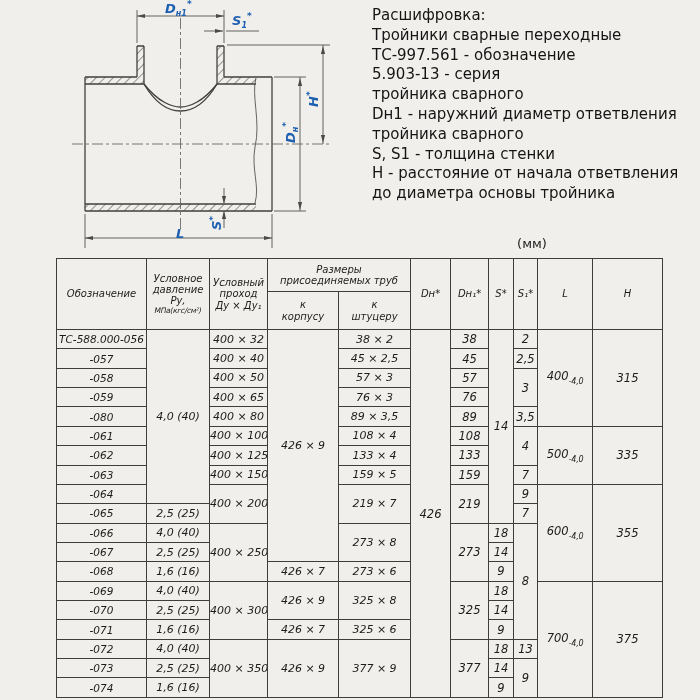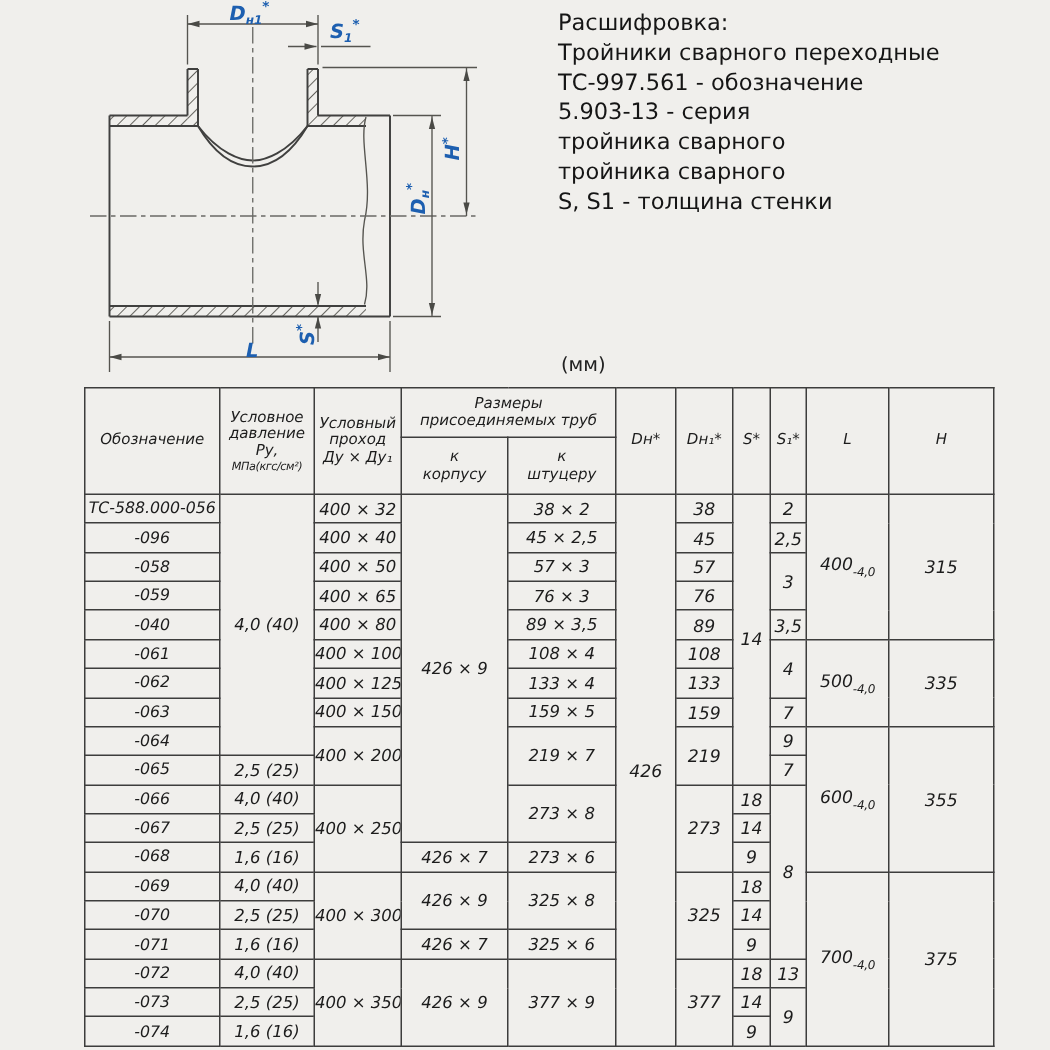--- a/index.html
+++ b/index.html
@@ -3,33 +3,33 @@
 <meta charset="utf-8">
 <style>
   html,body{margin:0;padding:0;}
   body{
     width:700px;height:700px;position:relative;overflow:hidden;
     background:#f0efec;
     font-family:"DejaVu Sans",sans-serif;
     color:#1d1d1d;
   }
   
-  #drawing{position:absolute;left:0;top:0;width:345px;height:256px;text-align:center;}
+  #drawing{position:absolute;left:12px;top:0;width:345px;height:256px;text-align:center;}
   .ln{stroke:#40403f;stroke-width:1.3;fill:none;}
   .thin{stroke:#55544f;stroke-width:0.9;fill:none;}
   .cl{stroke:#6a6a66;stroke-width:0.9;fill:none;stroke-dasharray:11 3 3 3;}
   .ah{fill:#4a4a46;stroke:none;}
   .bl{fill:#1d5fb0;font-style:italic;font-weight:bold;font-size:13px;font-family:"DejaVu Sans",sans-serif;}
   .bl .sub{font-size:8px;}
   .bl .sup{font-size:9px;}
   
   #legend{position:absolute;left:372px;top:6px;width:324px;
     font-size:15px;line-height:19.8px;color:#151515;}
   #units{position:absolute;left:374px;top:236px;width:316px;
-    text-align:left;font-size:13px;color:#222;}
+    text-align:center;font-size:13px;color:#222;}
   
   #spec-table{
     position:absolute;left:56px;top:258px;width:606px;height:440px;
     border-collapse:collapse;table-layout:fixed;
     font-style:italic;color:#1c1c1c;
   }
   #spec-table th,#spec-table td{
     border:1px solid #3d3d3c;padding:0;margin:0;
     text-align:center;vertical-align:middle;font-weight:normal;
     overflow:hidden;white-space:nowrap;
@@ -112,26 +112,29 @@
   <text class="bl" x="220" y="25"><tspan>S</tspan><tspan class="sub" dy="3">1</tspan><tspan class="sup" dy="-9">*</tspan></text>
   <text class="bl" x="0" y="0" transform="rotate(-90 302 97) translate(292 101)"><tspan>H</tspan><tspan class="sup" dy="-5">*</tspan></text>
   <text class="bl" x="0" y="0" transform="rotate(-90 279 131) translate(267 135)"><tspan>D</tspan><tspan class="sub" dy="3">н</tspan><tspan class="sup" dy="-9">*</tspan></text>
   <text class="bl" x="0" y="0" transform="rotate(-90 205 223) translate(198 227)"><tspan>S</tspan><tspan class="sup" dy="-5">*</tspan></text>
   <text class="bl" x="164" y="238"><tspan>L</tspan></text>
 </svg>
 </div>
 
 <div id="legend">
   <div>Расшифровка:</div>
-  <div>Тройники сварного переходные</div>
+  <div>Тройники сварные переходные</div>
   <div>ТС-997.561 - обозначение</div>
   <div>5.903-13 - серия</div>
   <div>тройника сварного</div>
+  <div>Dн1 - наружний диаметр ответвления</div>
   <div>тройника сварного</div>
   <div>S, S1 - толщина стенки</div>
+  <div>H - расстояние от начала ответвления</div>
+  <div>до диаметра основы тройника</div>
 </div>
 <div id="units">(мм)</div>
 
 <table id="spec-table">
   <colgroup>
     <col style="width:90px">
       <col style="width:63px">
       <col style="width:58px">
     <col style="width:71px">
       <col style="width:72px">
@@ -186,41 +189,41 @@
         <td class="c-korp" rowspan="12">426 × 9</td>
         <td class="c-shtu">38 × 2</td>
         <td class="c-dn" rowspan="19">426</td>
         <td class="c-dn1">38</td>
         <td class="c-s" rowspan="10">14</td>
         <td class="c-s1">2</td>
         <td class="c-L" rowspan="5"><span>400</span><span class="tol">-4,0</span></td>
         <td class="c-H" rowspan="5">315</td>
       </tr>
       <tr>
-        <td class="c-desig">-096</td>
+        <td class="c-desig">-057</td>
         <td class="c-du">400 × 40</td>
         <td class="c-shtu">45 × 2,5</td>
         <td class="c-dn1">45</td>
         <td class="c-s1">2,5</td>
       </tr>
       <tr>
         <td class="c-desig">-058</td>
         <td class="c-du">400 × 50</td>
         <td class="c-shtu">57 × 3</td>
         <td class="c-dn1">57</td>
         <td class="c-s1" rowspan="2">3</td>
       </tr>
       <tr>
         <td class="c-desig">-059</td>
         <td class="c-du">400 × 65</td>
         <td class="c-shtu">76 × 3</td>
         <td class="c-dn1">76</td>
       </tr>
       <tr>
-        <td class="c-desig">-040</td>
+        <td class="c-desig">-080</td>
         <td class="c-du">400 × 80</td>
         <td class="c-shtu">89 × 3,5</td>
         <td class="c-dn1">89</td>
         <td class="c-s1">3,5</td>
       </tr>
       <tr>
         <td class="c-desig">-061</td>
         <td class="c-du">400 × 100</td>
         <td class="c-shtu">108 × 4</td>
         <td class="c-dn1">108</td>

